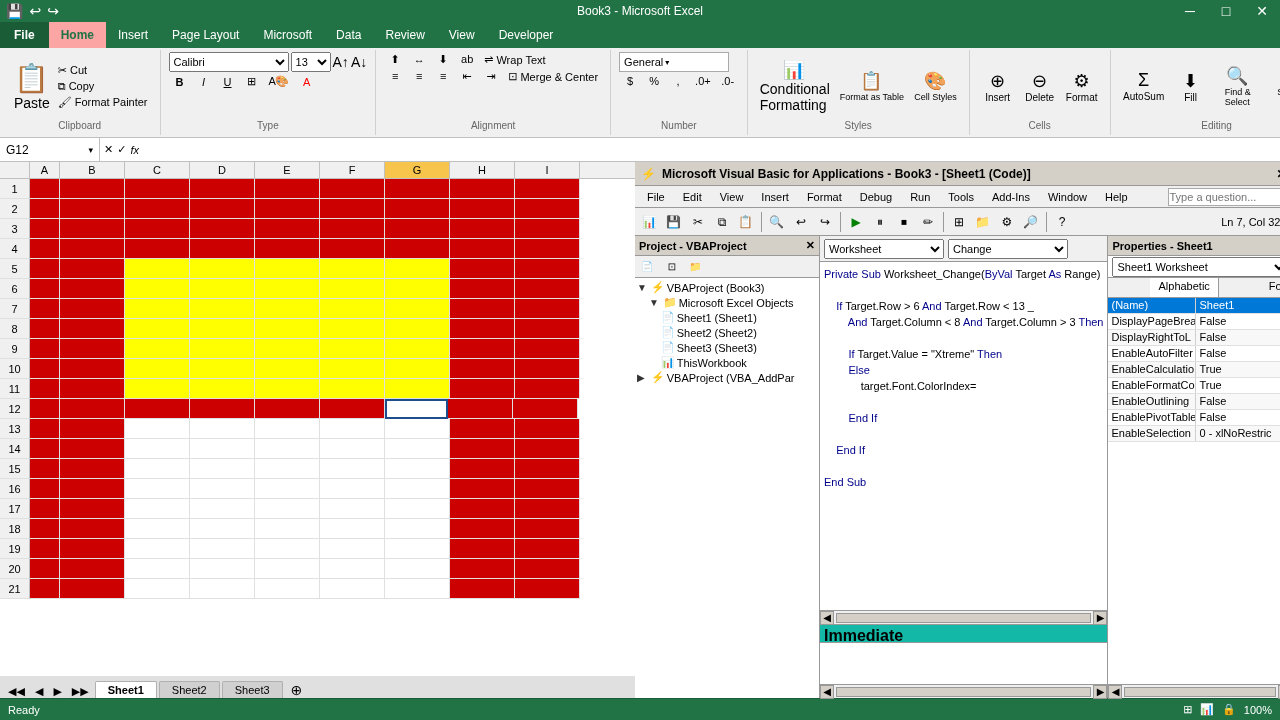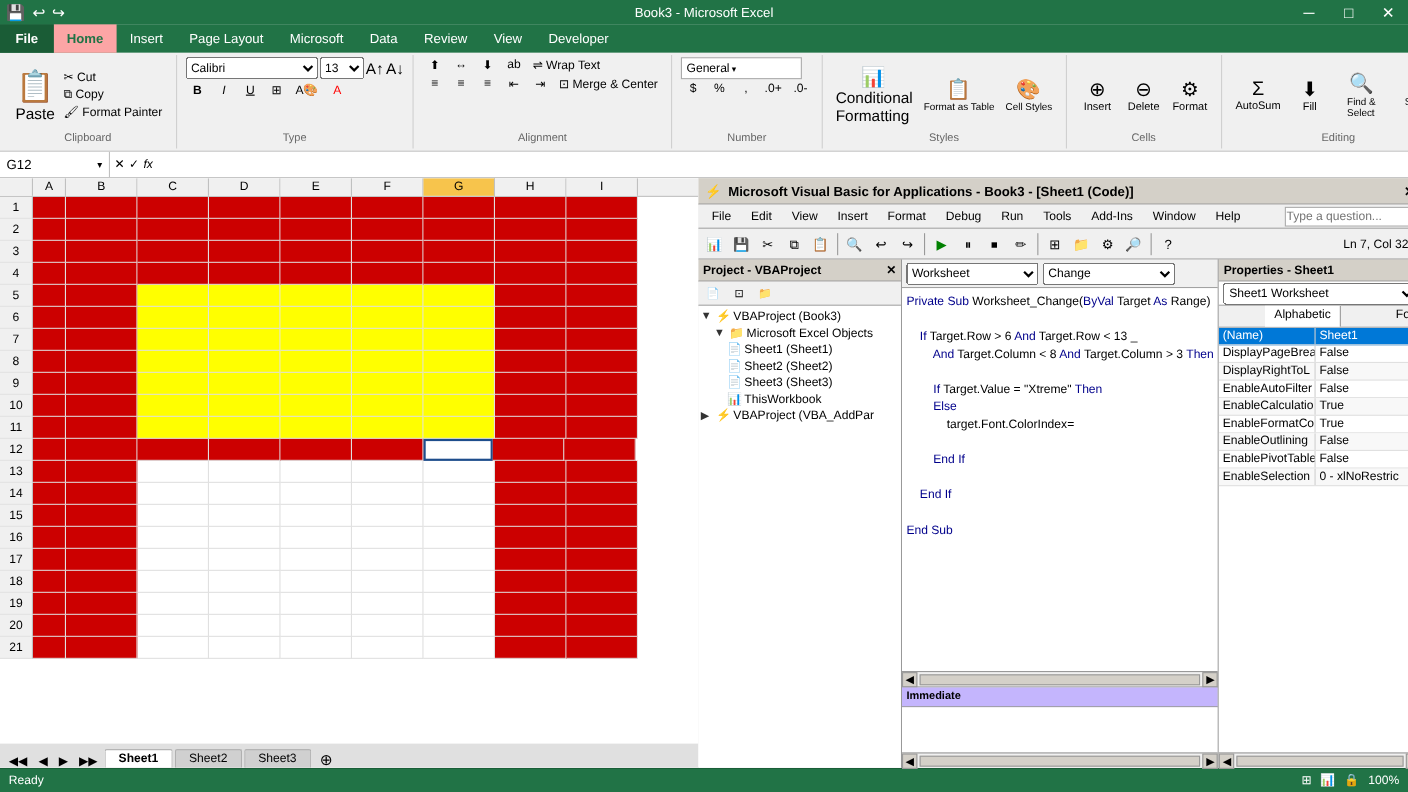--- a/index.html
+++ b/index.html
@@ -404,22 +404,22 @@
     .prop-value { flex: 1; padding: 1px 3px; overflow: hidden; }
 
     #immediate-panel {
       height: 60px;
       border-top: 1px solid #999;
       display: flex;
       flex-direction: column;
     }
     #immediate-title {
       height: 18px;
-      background: #c4b5fd;
-      font-size: 10px;
+      background: #14b8a6;
+      font-size: 16px;
       font-weight: bold;
       padding: 2px 4px;
       border-bottom: 1px solid #999;
     }
     #immediate-content {
       flex: 1;
       background: white;
       font-family: 'Courier New', monospace;
       font-size: 11px;
     }

